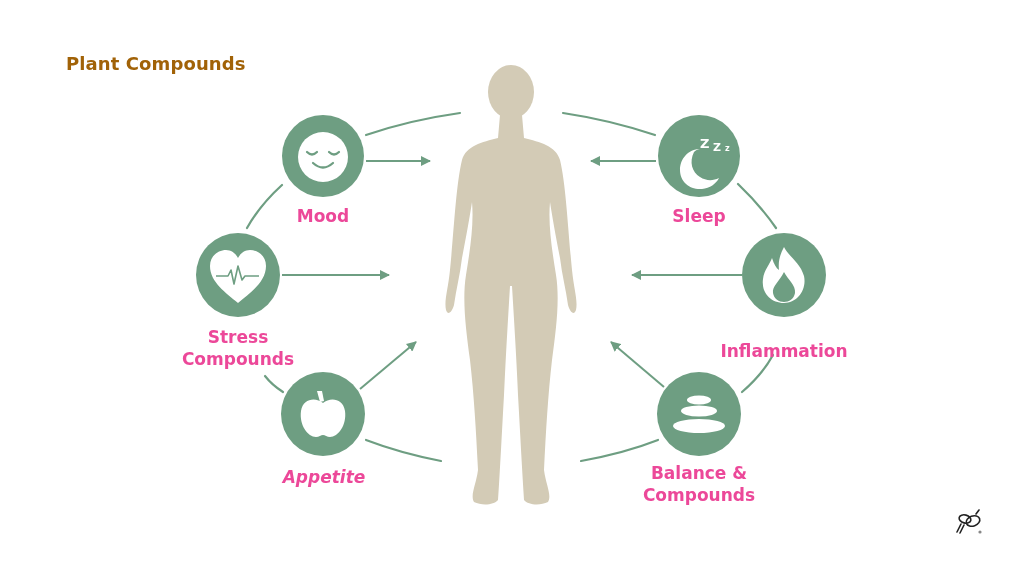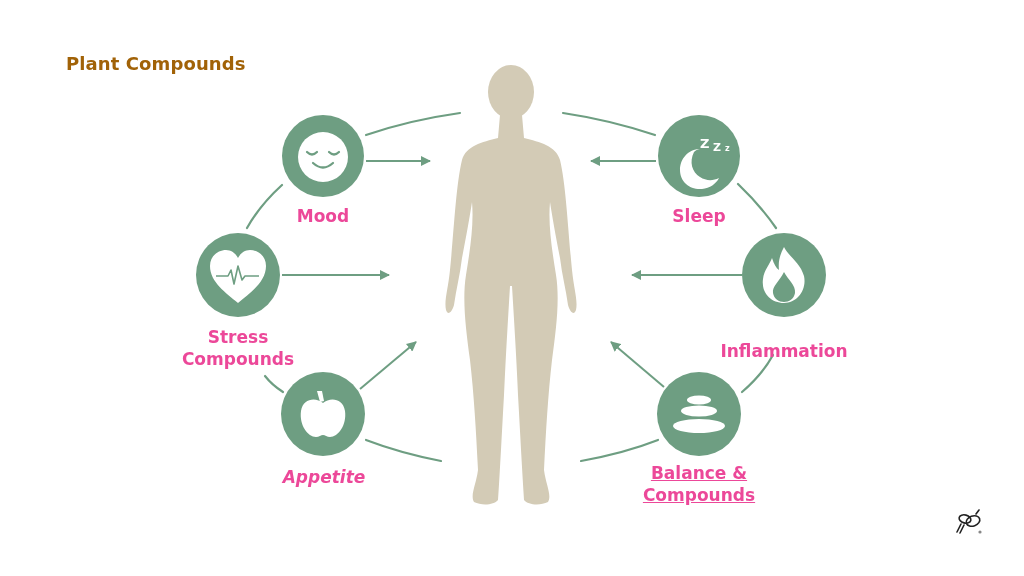--- a/index.html
+++ b/index.html
@@ -121,21 +121,21 @@
   </svg>
 
   <div class="label" style="left:323px; top:205px;">Mood</div>
   <div class="label" style="left:238px; top:326px;">
     <div>Stress</div>
     <div>Compounds</div>
   </div>
   <div class="label" style="left:324px; top:466px;font-style:italic;">Appetite</div>
   <div class="label" style="left:699px; top:205px;text-align:right;">Sleep</div>
   <div class="label" style="left:784px; top:324px;margin-top:16px;">Inflammation</div>
-  <div class="label" style="left:699px; top:462px;text-decoration:underline;">
+  <div class="label" style="left:699px; top:462px;">
     <div>Balance &amp;</div>
     <div>Compounds</div>
   </div>
 
   <svg class="logo" viewBox="0 0 32 28">
     <g fill="none" stroke="#222222" stroke-width="1.6" stroke-linecap="round">
       <ellipse cx="20" cy="13" rx="7" ry="5" transform="rotate(-20 20 13)"></ellipse>
       <ellipse cx="12" cy="11" rx="6" ry="4" transform="rotate(15 12 11)"></ellipse>
       <path d="M8,16 L4,24"></path>
       <path d="M11,17 L7,25"></path>

